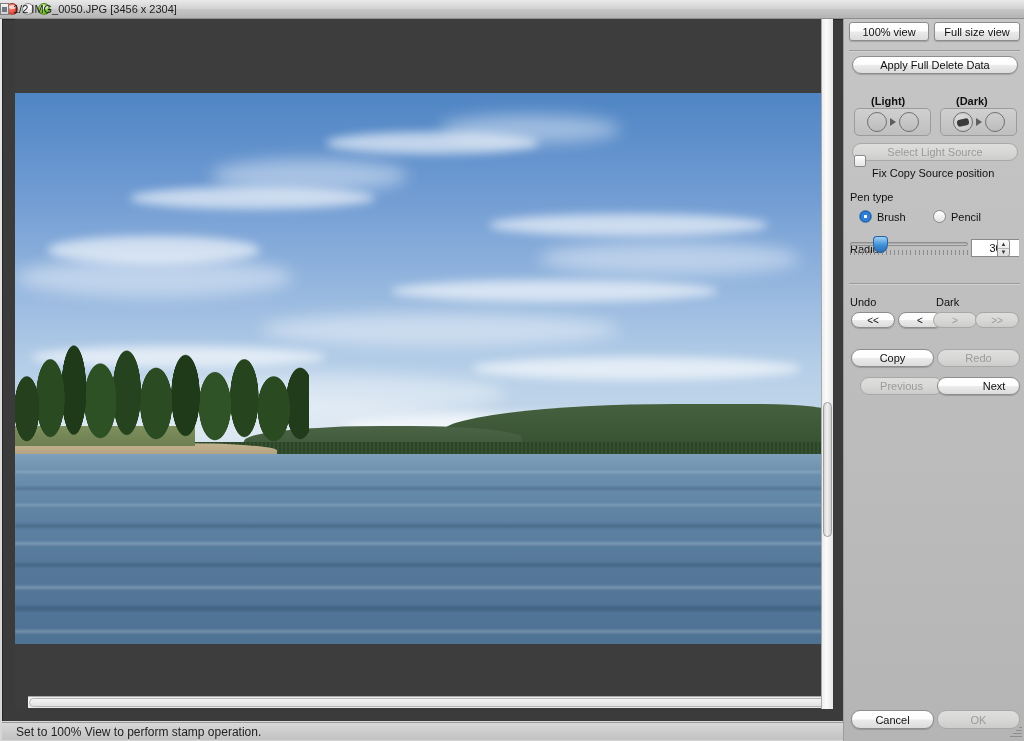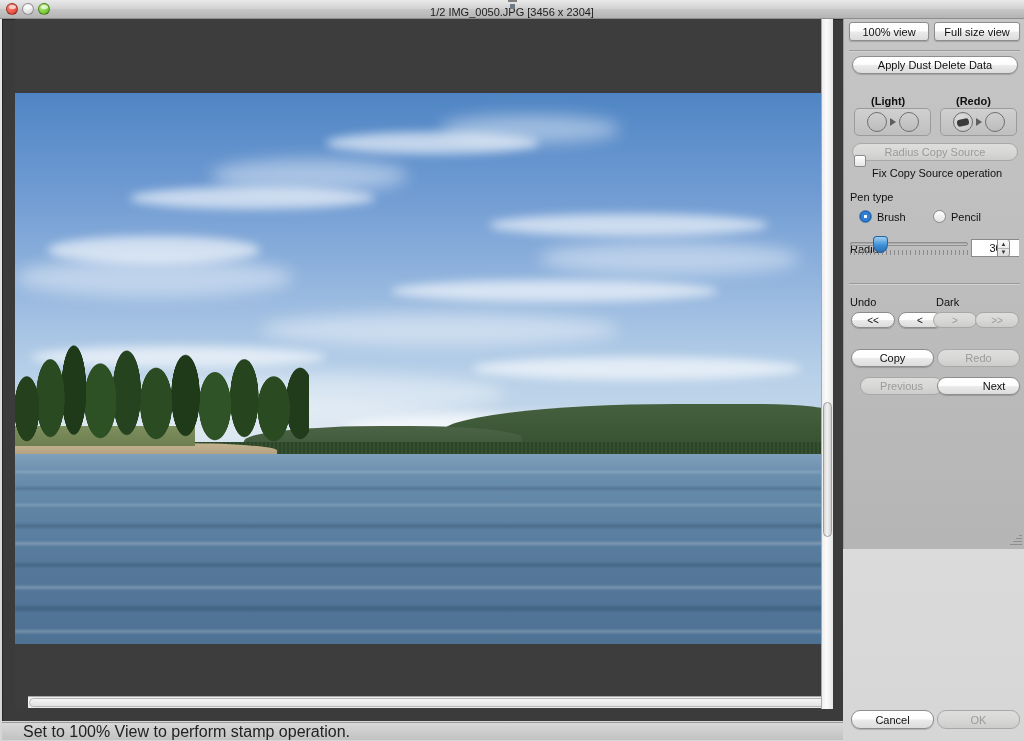--- a/index.html
+++ b/index.html
@@ -18,21 +18,21 @@
             border-bottom:1px solid #8e8e8e;}
   .lights{position:absolute;left:6px;top:3px;display:flex;gap:4px;}
   .light{width:12px;height:12px;border-radius:50%;position:relative;
          border:1px solid rgba(0,0,0,.35);box-sizing:border-box;}
   .light::after{content:"";position:absolute;left:2px;top:1px;width:7px;height:4px;
          border-radius:50%;background:rgba(255,255,255,.65);}
   .l-close{background:radial-gradient(circle at 35% 30%,#ff8d7d,#e24b3a 70%,#b7301f);}
   .l-min{background:radial-gradient(circle at 35% 30%,#fdfdfd,#dcdcdc 70%,#b9b9b9);}
   .l-zoom{background:radial-gradient(circle at 35% 30%,#c2f08a,#6fc22c 70%,#4a9417);}
   #title-wrap{position:absolute;left:0;top:0;width:1024px;height:18px;
-              display:flex;align-items:center;justify-content:flex-start;gap:4px;flex-direction:column;}
+              display:flex;align-items:center;justify-content:flex-start;gap:4px;}
   #doc-icon{width:9px;height:12px;background:linear-gradient(180deg,#f4f4f4,#cfcfcf);
             border:1px solid #7e7e7e;position:relative;box-sizing:border-box;}
   #doc-icon::before{content:"";position:absolute;left:1px;top:3px;width:5px;height:5px;
             background:#6d7a86;}
   #title-text{font-size:11px;color:#1d1d1d;white-space:nowrap;}
 
   
   #viewer{position:absolute;left:2px;top:19px;width:841px;height:702px;
           background:#3b3b3b;box-shadow:inset 1px 1px 0 rgba(0,0,0,.35);}
   #canvas-area{position:absolute;left:13px;top:0px;width:818px;height:690px;
@@ -64,24 +64,24 @@
            background:linear-gradient(180deg,#ededed,#fbfbfb 40%,#e6e6e6);
            border-top:1px solid #a9a9a9;}
   #hthumb{position:absolute;left:1px;top:1px;width:812px;height:9px;border-radius:5px;
           background:linear-gradient(180deg,#f4f4f4,#e2e2e2);
           border:1px solid #b6b6b6;box-sizing:border-box;}
 
   
   #statusbar{position:absolute;left:2px;top:722px;width:841px;height:17px;
              background:linear-gradient(180deg,#d8d8d8,#c2c2c2);
              border-top:1px solid #9a9a9a;display:flex;align-items:center;}
-  #status-text{font-size:16px;color:#222;margin-left:21px;}
-
-  
-  #panel{position:absolute;left:843px;top:19px;width:181px;height:530px;
+  #status-text{font-size:12px;color:#222;margin-left:14px;}
+
+  
+  #panel{position:absolute;left:843px;top:19px;width:181px;height:722px;
          background:linear-gradient(180deg,#c6c6c6,#bdbdbd 50%,#b5b5b5);
          border-left:1px solid #9d9d9d;box-sizing:border-box;}
 
   .sep{position:absolute;left:5px;width:171px;height:1px;background:#9a9a9a;
        box-shadow:0 1px 0 #d2d2d2;}
 
   
   .btn{position:absolute;box-sizing:border-box;font-size:11px;color:#101010;
        display:flex;align-items:center;justify-content:center;text-align:center;
        background:linear-gradient(180deg,#ffffff 0%,#fdfdfd 46%,#eaeaea 54%,#dcdcdc 100%);
@@ -244,41 +244,41 @@
     <span id="status-text">Set to 100% View to perform stamp operation.</span>
   </div>
 
   <div id="panel">
 
     <div class="btn" style="left:5px;top:3px;width:80px;height:19px;">100% view</div>
     <div class="btn" style="left:90px;top:3px;width:86px;height:19px;">Full size view</div>
 
     <div class="sep" style="top:31px;"></div>
 
-    <div class="btn pill" style="left:8px;top:37px;width:166px;height:18px;">Apply Dust Delete Data</div>
+    <div class="btn pill" style="left:8px;top:37px;width:166px;height:18px;">Apply Full Delete Data</div>
 
     <div class="lbl bold" style="left:27px;top:76px;">(Light)</div>
-    <div class="lbl bold" style="left:112px;top:76px;">(Redo)</div>
+    <div class="lbl bold" style="left:112px;top:76px;">(Dark)</div>
 
     <div class="seg" style="left:10px;top:89px;width:77px;">
       <span class="blob ring"></span>
       <span class="arrow"></span>
       <span class="blob ring"></span>
     </div>
 
     <div class="seg" style="left:96px;top:89px;width:77px;">
       <span class="blob dark"></span>
       <span class="arrow"></span>
       <span class="blob ring"></span>
     </div>
 
-    <div class="btn pill disabled" style="left:8px;top:124px;width:166px;height:18px;">Radius Copy Source</div>
+    <div class="btn pill disabled" style="left:8px;top:124px;width:166px;height:18px;">Select Light Source</div>
 
     <div class="cb" style="left:10px;top:130px;top:131px;margin-top:5px;"></div>
-    <div class="lbl" style="left:28px;top:148px;">Fix Copy Source operation</div>
+    <div class="lbl" style="left:28px;top:148px;">Fix Copy Source position</div>
 
     <div class="lbl" style="left:6px;top:172px;">Pen type</div>
     <div class="radio on" style="left:15px;top:191px;"></div>
     <div class="lbl" style="left:33px;top:192px;">Brush</div>
     <div class="radio" style="left:89px;top:191px;"></div>
     <div class="lbl" style="left:107px;top:192px;">Pencil</div>
 
     <div class="lbl" style="left:6px;top:224px;">Radius</div>
 
     <div class="sep" style="top:264px;"></div>

